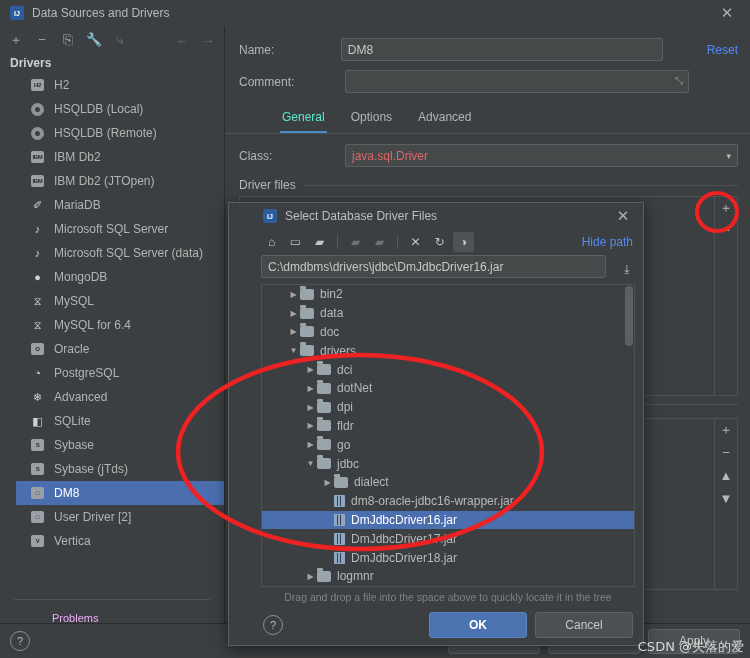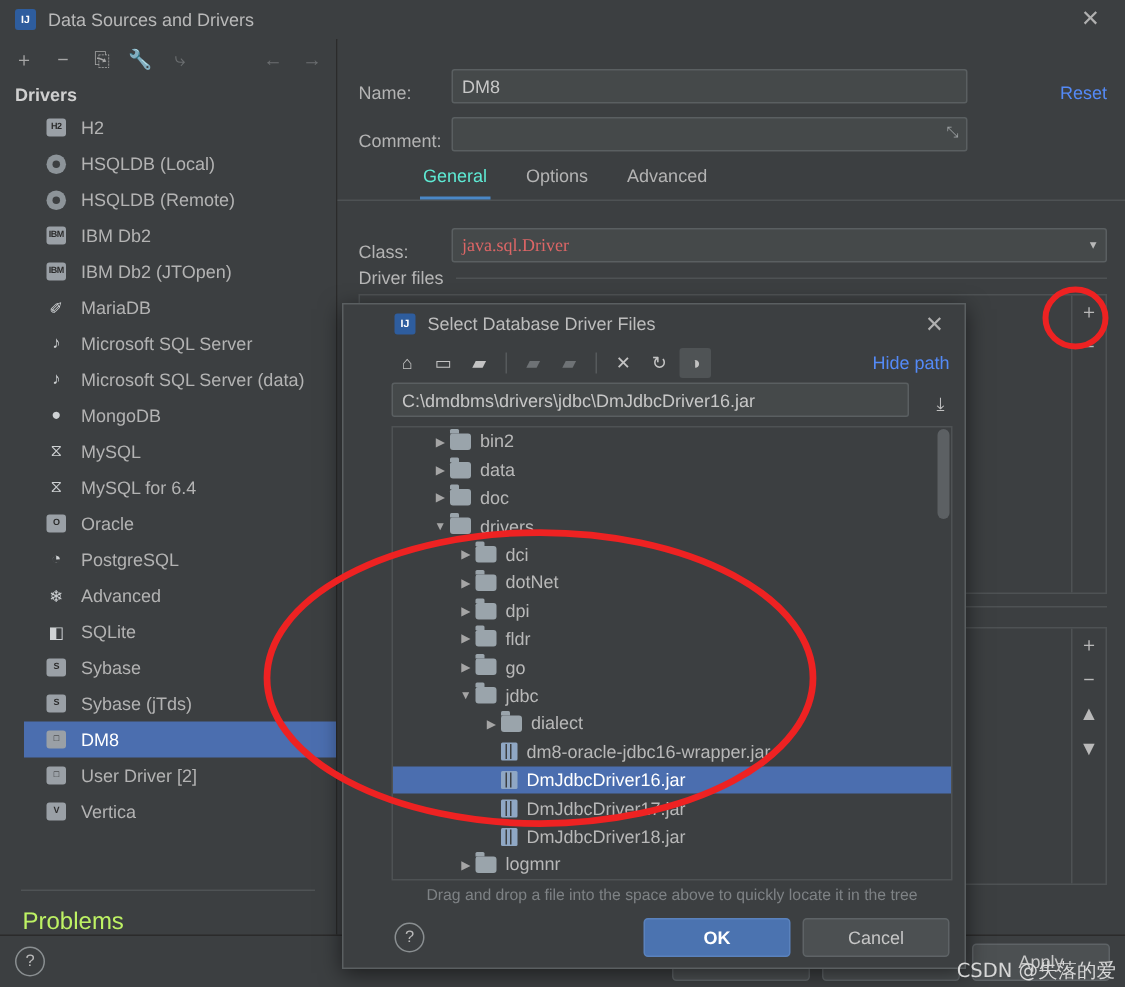--- a/index.html
+++ b/index.html
@@ -41,25 +41,25 @@
   .drv-ico{width:15px;height:15px;margin-right:9px;flex:0 0 auto;display:flex;
     align-items:center;justify-content:center;font-size:9px;color:#cfd2d4;}
   .sq{width:13px;height:12px;border-radius:2px;background:#9aa0a6;color:#2b2b2b;
     font-size:6px;font-weight:bold;display:flex;align-items:center;justify-content:center;
     line-height:1;letter-spacing:-0.3px;}
   .circ{width:13px;height:13px;border-radius:50%;background:#8d9499;position:relative;}
   .circ:after{content:"";position:absolute;left:4px;top:4px;width:5px;height:5px;
     border-radius:50%;background:#3c3f41;}
   .drv-label{font-size:12px;color:#b3b3b3;}
   .side-sep{height:1px;background:#4f5355;margin:6px 14px 0 14px;}
-  .problems{padding:12px 0 0 15px;font-size:16px;color:#bef264;}
+  .problems{padding:12px 0 0 52px;font-size:11px;color:#f0abfc;}
 
   
   .form{position:absolute;left:225px;top:26px;right:0;bottom:34px;background:#3c3f41;}
-  .row{display:flex;align-items:flex-end;margin:8px 0 0 0;}
+  .row{display:flex;align-items:center;margin:0 0 0 0;gap:44px;}
   .lbl{width:62px;text-align:left;font-size:12px;color:#b3b3b3;}
   .field{background:#45494a;border:1px solid #5a5f61;height:21px;border-radius:2px;
     display:flex;align-items:center;padding:0 6px;font-size:12px;color:#c7c7c7;}
   .reset{color:#548af7;font-size:12px;cursor:pointer;}
 
   .tabs{display:flex;gap:22px;padding-left:10px;border-bottom:1px solid #4e5254;}
   .tab{padding:6px 2px 7px 2px;font-size:12px;color:#b3b3b3;cursor:pointer;
     border-bottom:2px solid transparent;}
   .tab.active{color:#5eead4;border-bottom:2px solid #4a88c7;margin-left:45px;}
 
@@ -286,21 +286,21 @@
 
     <div class="tabs" style="position:absolute;left:0;top:78px;right:0;" id="tabs">
         <div class="tab active">General</div>
         <div class="tab">Options</div>
         <div class="tab">Advanced</div>
       </div>
 
     <div class="row" style="position:absolute;left:14px;top:118px;right:12px;">
       <div class="lbl">Class:</div>
       <div class="field" style="flex:1;position:relative;">
-        <span id="class-val" style="color: rgb(221, 102, 102); font-family: Liberation Serif, serif;">java.sql.Driver</span>
+        <span id="class-val" style="color: rgb(221, 102, 102);">java.sql.Driver</span>
         <span style="position:absolute;right:6px;font-size:9px;color:#b8b8b8;">▾</span>
       </div>
     </div>
 
     <div style="position:absolute;left:14px;top:152px;right:12px;display:flex;align-items:center;">
       <div class="sec-title">Driver files</div>
       <div class="sec-line"></div>
     </div>
 
     <div class="dfbox" style="position:absolute;left:14px;top:170px;right:12px;height:198px;display:flex;">

